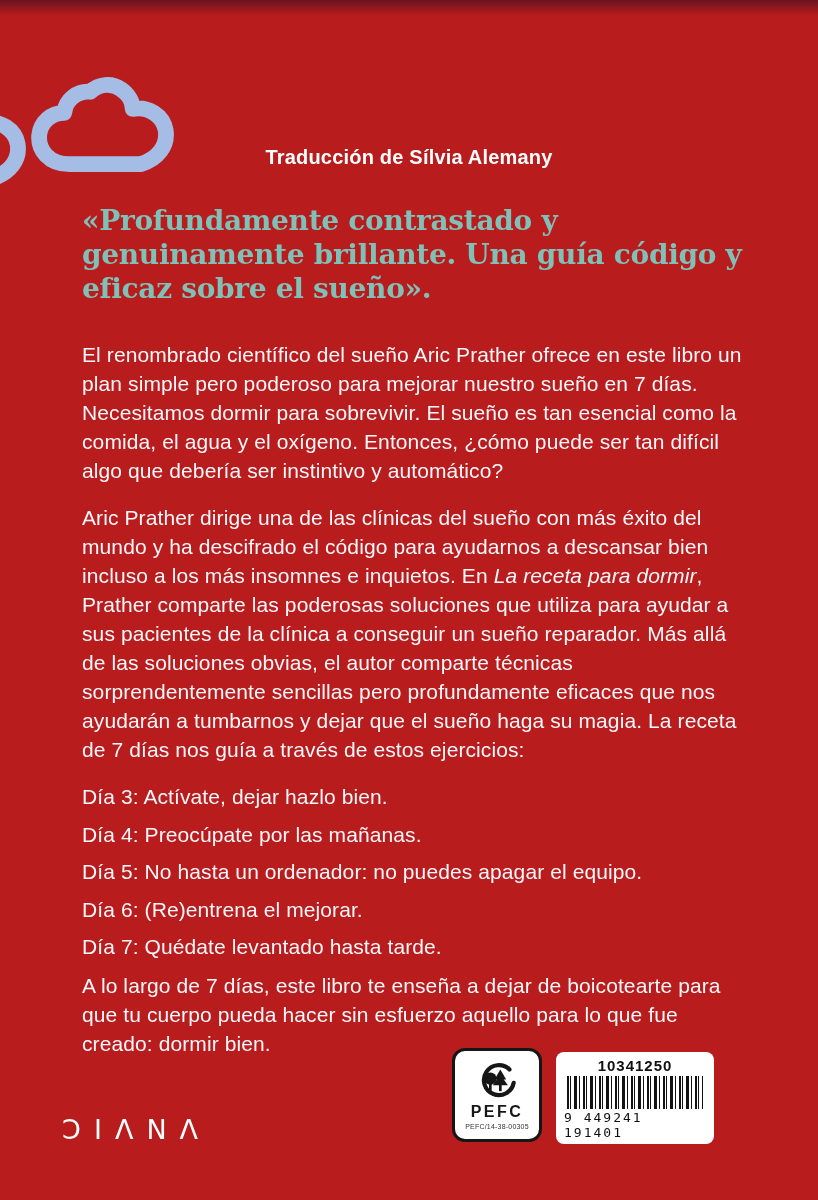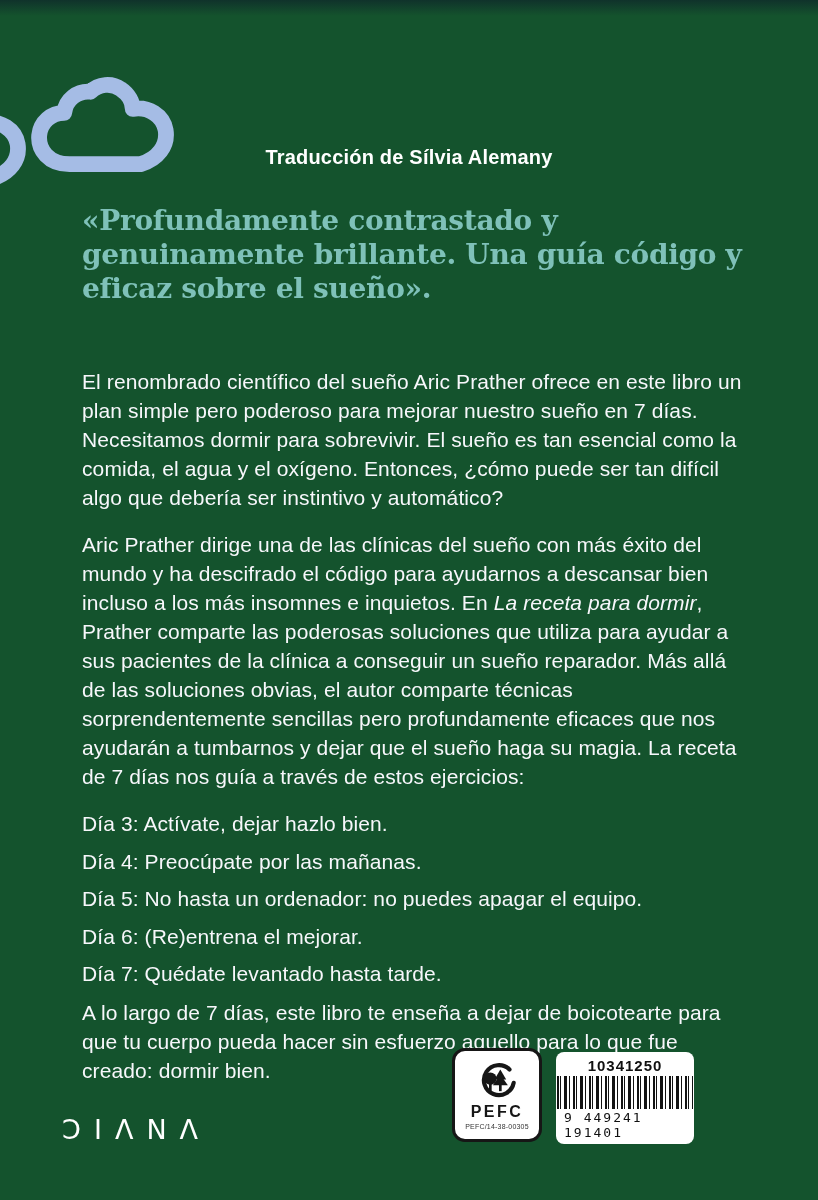--- a/index.html
+++ b/index.html
@@ -4,21 +4,21 @@
 <style>
   html,body{margin:0;padding:0;}
   body{
     background:#23265c;
     font-family:"Liberation Sans", sans-serif;
     -webkit-font-smoothing:antialiased;
   }
   .cover{
     position:relative;
     width:818px;height:1200px;
-    background:#14532d;
+    background:#b91c1c;
     overflow:hidden;
     margin:0 auto;
     text-decoration:underline;
   }
   .top-shade{
     position:absolute;top:0;left:0;width:100%;height:16px;
     background:linear-gradient(to bottom, rgba(10,10,40,.45), rgba(10,10,40,0));
     pointer-events:none;
   }
   
@@ -44,41 +44,41 @@
     font-weight:700;font-size:28px;line-height:34px;letter-spacing:-.3px;
   }
   .quote-attribution{
     font-weight:400;font-size:28px;line-height:35px;letter-spacing:-.2px;
     margin-top:2px;
   }
 
   
   .body-copy{
     position:absolute;left:82px;top:340px;width:664px;
-    color:#f7f7fb;font-size:21px;line-height:29px;letter-spacing:.1px;margin-top:27px;
+    color:#f7f7fb;font-size:21px;line-height:29px;letter-spacing:.1px;
   }
   .para{margin:0 0 18px 0;}
   .day-list{margin:6px 0 10px 0;}
   .day-list .day-item{margin:0 0 8.5px 0;}
   .closing{margin-top:2px;}
 
   
   .pefc-badge{
     position:absolute;left:452px;top:1048px;width:90px;height:94px;
     background:#ffffff;border:3px solid #161616;border-radius:13px;
     box-sizing:border-box;
     display:flex;flex-direction:column;align-items:center;justify-content:center;
     color:#161616;
   }
   .pefc-badge svg{width:42px;height:40px;margin-top:2px;}
   .pefc-label{font-weight:700;font-size:16px;letter-spacing:2.5px;margin-top:1px;}
   .pefc-cert{font-size:7px;letter-spacing:.2px;margin-top:2px;color:#333;}
 
   .barcode-box{
-    position:absolute;left:556px;top:1052px;width:138px;height:92px;
+    position:absolute;left:556px;top:1052px;width:158px;height:92px;
     background:#ffffff;border-radius:8px;
     display:flex;flex-direction:column;align-items:center;
     box-sizing:border-box;padding:5px 8px 4px 8px;
   }
   .barcode-number-top{
     color:#101010;font-weight:700;font-size:15px;letter-spacing:1px;
   }
   .barcode-bars{
     width:136px;height:48px;margin-top:2px;
     background:

